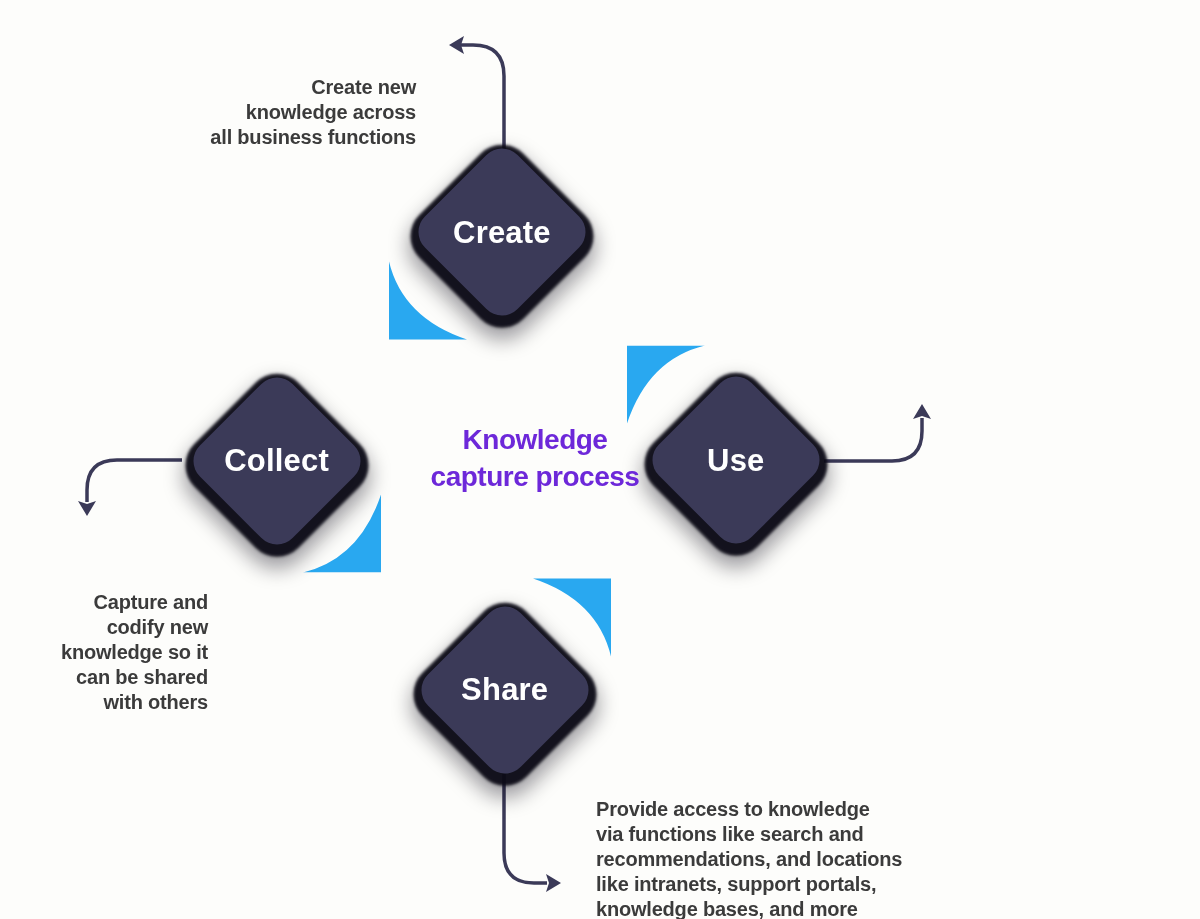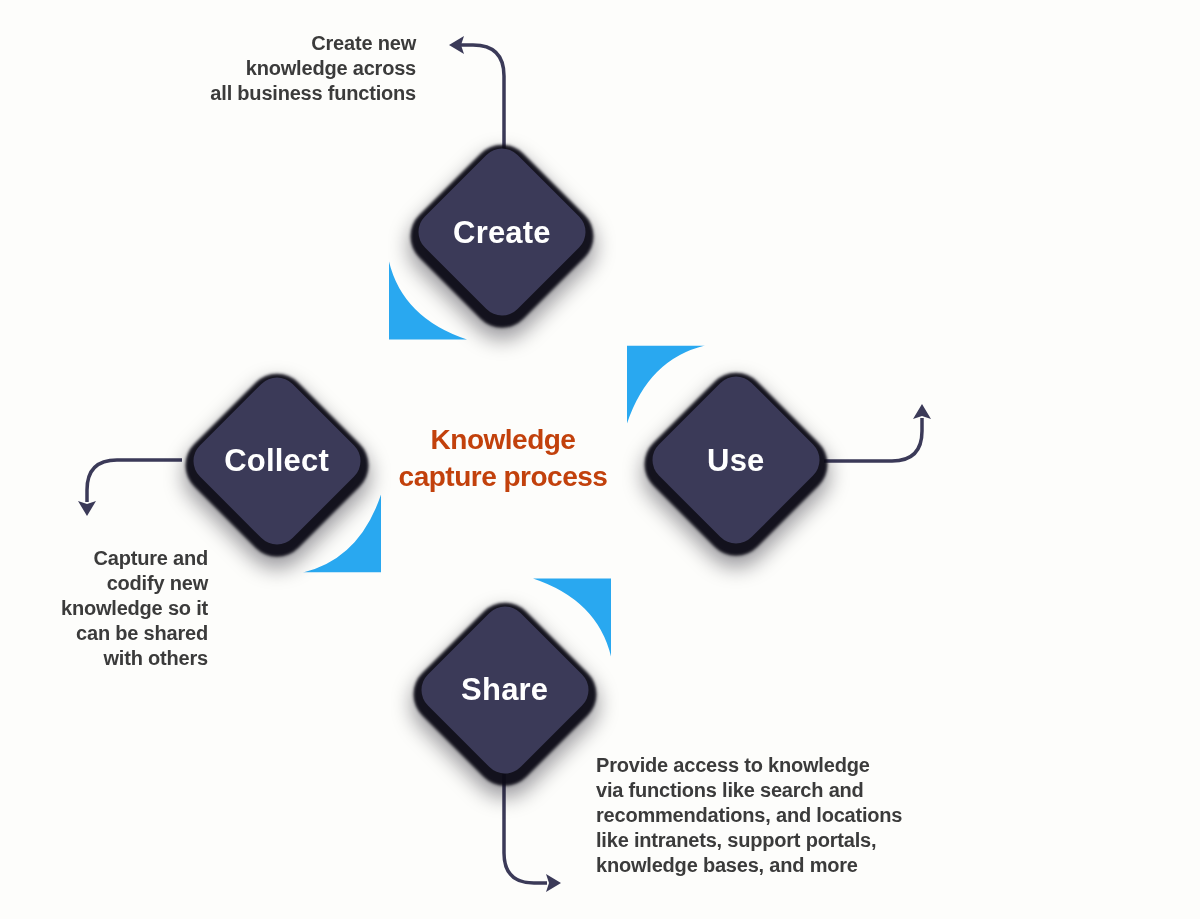--- a/index.html
+++ b/index.html
@@ -52,30 +52,31 @@
 
   
   .desc {
     position: absolute;
     color: #3b3b3b;
     font-size: 20px;
     font-weight: bold;
     line-height: 25px;
     letter-spacing: -0.2px;
     white-space: pre-line;
+    margin-top: 44px;
   }
   .desc.align-right { text-align: right; }
   .desc.align-left { text-align: left; }
 
   .center-title {
     position: absolute;
-    left: 503px;
+    left: 535px;
     top: 421px;
     transform: translateX(-50%);
-    color: #c2410c;
+    color: #6d28d9;
     font-size: 28px;
     font-weight: bold;
     line-height: 37px;
     letter-spacing: -0.5px;
     text-align: center;
     white-space: pre-line;
   }
 
   #desc-create  { right: 784px; top: 31px;  width: 320px; }
   #desc-use     { left: 812px;  top: 261px; width: 300px; }

